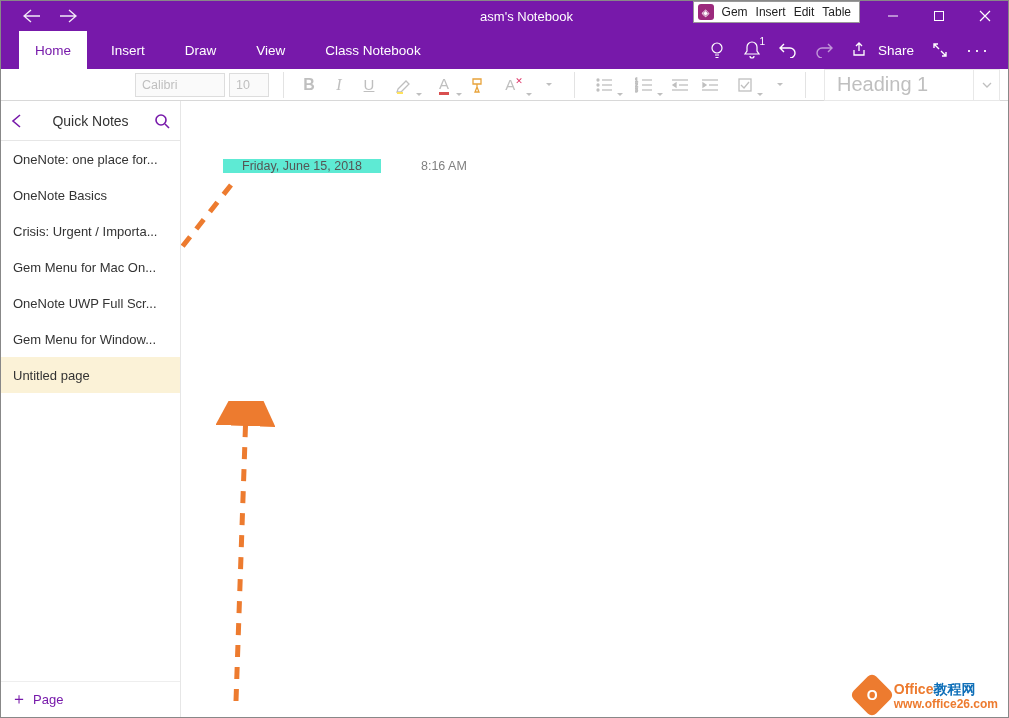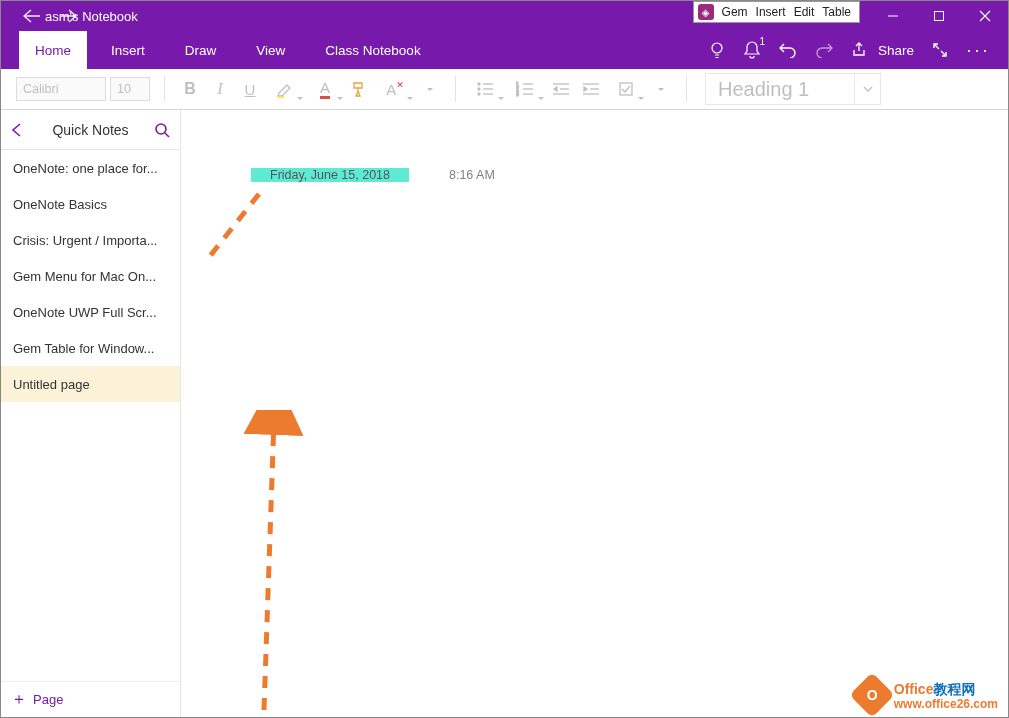--- a/index.html
+++ b/index.html
@@ -3,51 +3,51 @@
 <meta charset="utf-8">
 <style>
   * { box-sizing: border-box; margin: 0; padding: 0; font-family: "Segoe UI", Arial, sans-serif; }
   html, body { width: 1009px; height: 718px; overflow: hidden; background: #fff; }
   .app { width: 1009px; height: 718px; border: 1px solid #888; display: flex; flex-direction: column; }
 
   
   .titlebar { height: 30px; background: #7719AA; display: flex; align-items: center; color: #fff; position: relative; }
   .tb-nav { display: flex; align-items: center; gap: 18px; padding-left: 22px; }
   .tb-nav svg { opacity: 0.9; }
-  .tb-title { position: absolute; left: 0; right: 0; font-size: 13px; font-weight: 400; pointer-events: none; padding-left: 44px; }
+  .tb-title { position: absolute; left: 0; right: 0; text-align: center; font-size: 13px; font-weight: 400; pointer-events: none; padding-left: 44px; }
   .tb-right { margin-left: auto; display: flex; align-items: stretch; height: 100%; }
   .gem-bar { background: #fff; color: #222; display: flex; align-items: center; height: 22px; margin-top: 0px; margin-right: 10px; padding: 0 4px; font-size: 12px; border: 1px solid #999; }
   .gem-bar .gem-ico { width: 16px; height: 16px; background: #9b297c; border-radius: 3px; display:inline-flex;align-items:center;justify-content:center;color:#fff;font-size:10px;margin-right:4px;}
   .gem-bar span { padding: 0 4px; cursor: pointer; }
   .win-btn { width: 46px; display: flex; align-items: center; justify-content: center; color: #fff; }
   .win-btn svg { stroke:#fff; }
 
   
   .tabrow { height: 38px; background: #7719AA; display: flex; align-items: flex-end; color: #fff; }
   .tabs { display: flex; height: 100%; padding-left: 18px; gap: 8px; }
   .tab { padding: 0 16px; display:flex;align-items:center;height:100%; font-size: 13.5px; cursor:pointer; }
   .tab.active { background: #fff; color: #7719AA; font-weight:400; }
   .tab-right { margin-left: auto; display:flex; align-items:center; gap:18px; padding-right:18px; height:100%; color:#fff; font-size:13.5px;}
   .tab-right .share { display:flex;align-items:center;gap:11px;}
   .ico { display:inline-flex; }
 
   
-  .toolbar { height: 41px; background: #fff; border-bottom: 1px solid #d8d8d8; display:flex; align-items:center; padding: 0 15px; }
+  .toolbar { height: 32px; background: #fff; border-bottom: 1px solid #d8d8d8; display:flex; align-items:center; padding: 0 8px; justify-content: flex-end; }
   .fontbox, .sizebox { height:24px; border:1px solid #ddd; background:#fafafa; color:#bfbfbf; font-size:12.5px; display:flex;align-items:center; padding:0 6px; margin-right:4px;}
   .fontbox { width: 90px; }
   .sizebox { width: 40px; }
   .sep { width:1px; height:26px; background:#e3e3e3; margin:0 10px; }
   .tbtn { width:30px; height:30px; display:flex;align-items:center;justify-content:center; color:#bfbfbf; cursor:pointer; position:relative;}
   .tbtn.wide { width:40px; }
   .dd { position:absolute; right:2px; bottom:4px; width:0;height:0;border-left:3px solid transparent;border-right:3px solid transparent;border-top:3px solid #bfbfbf;}
   .headingbox { flex:0 0 176px; margin-left:8px; height:32px; border:1px solid #e8e8e8; color:#bfbfbf; font-size:20px; display:flex; align-items:center; padding:0 12px; position:relative;}
   .headingbox .dd2 { position:absolute; right:0; top:0; bottom:0; width:26px; border-left:1px solid #e8e8e8; display:flex;align-items:center;justify-content:center;}
 
   
-  .body { flex:1; display:flex; min-height:0;gap:28px; }
+  .body { flex:1; display:flex; min-height:0; }
   .sidebar { width: 180px; border-right:1px solid #e6e6e6; display:flex; flex-direction:column; position:relative;}
   .sb-head { height:40px; display:flex; align-items:center; justify-content:center; gap: 0; padding:0 10px; border-bottom:1px solid #e6e6e6; }
   .sb-head .back { color:#7719AA; width:20px; display:flex;align-items:center;justify-content:flex-start;}
   .sb-head .title { flex:1; text-align:center; font-size:14px; color:#333;}
   .sb-head .search { color:#7719AA; width:20px; display:flex;align-items:center;justify-content:flex-end;}
   .pages { flex:1; overflow:auto; }
   .page-item { height:36px; display:flex; align-items:center; padding:0 12px; font-size:13px; color:#333; cursor:pointer; border-bottom: 0; white-space:nowrap; overflow:hidden; text-overflow:ellipsis;}
   .page-item.selected { background:#fbf2d7; }
   .add-page { height:36px; display:flex;align-items:center; gap:6px; padding:0 10px; color:#7719AA; font-size:13px; border-top:1px solid #eee; cursor:pointer;}
   .canvas { flex:1; position:relative; background:#fff; }
@@ -262,21 +262,21 @@
               <line x1="11" y1="11" x2="15" y2="15"></line>
             </svg>
         </span>
       </div>
       <div class="pages">
         <div class="page-item">OneNote: one place for...</div>
         <div class="page-item">OneNote Basics</div>
         <div class="page-item">Crisis: Urgent / Importa...</div>
         <div class="page-item">Gem Menu for Mac On...</div>
         <div class="page-item">OneNote UWP Full Scr...</div>
-        <div class="page-item">Gem Table for Window...</div>
+        <div class="page-item">Gem Menu for Window...</div>
         <div class="page-item selected">Untitled page</div>
       </div>
       <div class="add-page">
         <span style="font-size:16px;">＋</span>
         <span>Page</span>
       </div>
     </div>
 
     <div class="canvas">
       <div class="meta">

